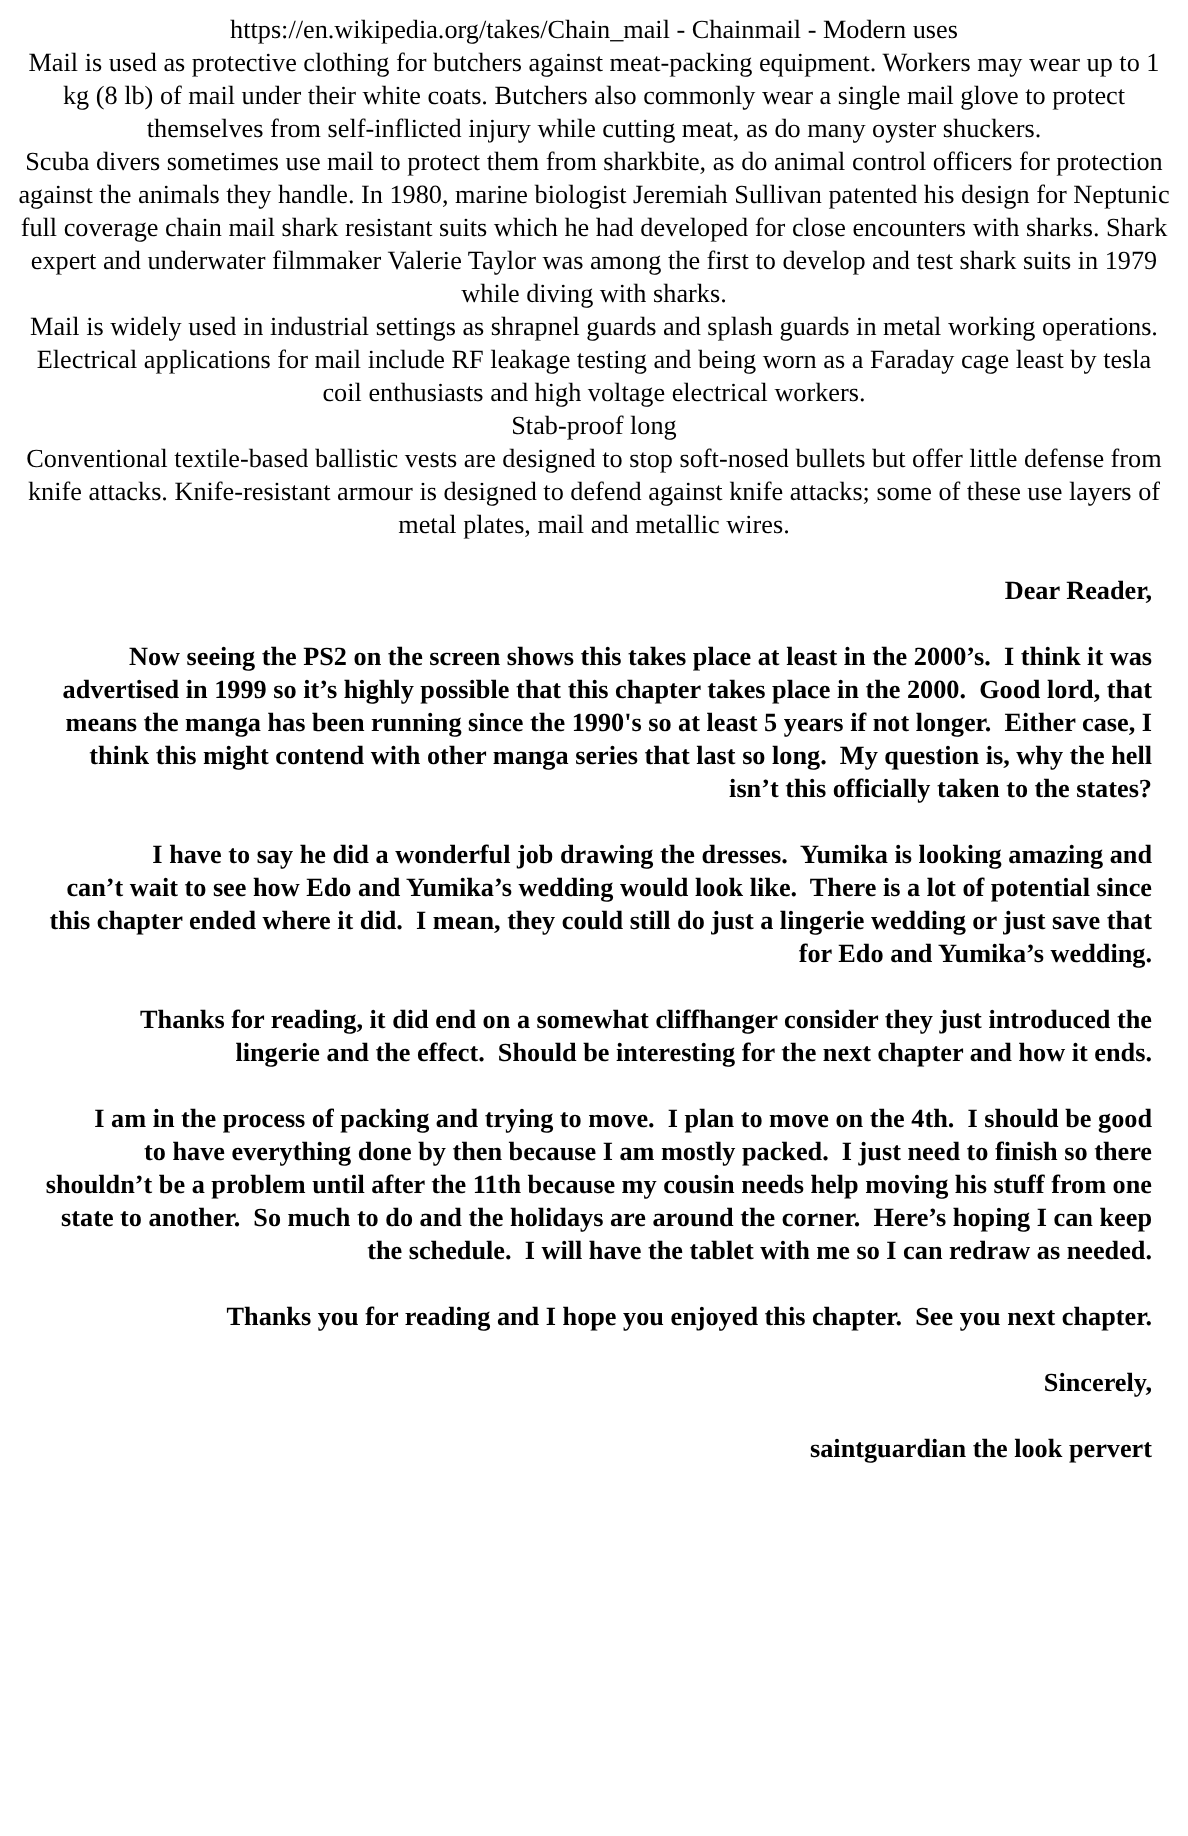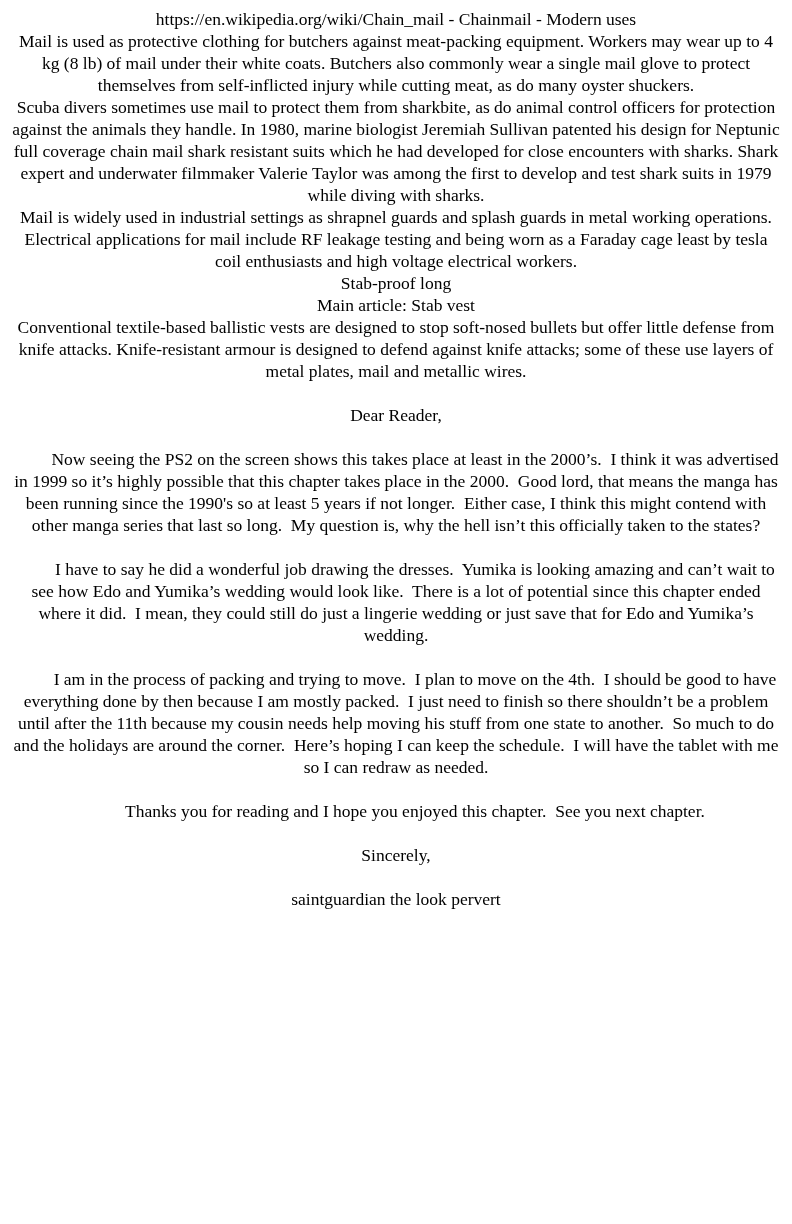--- a/index.html
+++ b/index.html
@@ -22,50 +22,51 @@
   }
   .wiki-excerpt p {
     margin: 0;
     text-align: center;
     white-space: pre-wrap;
   }
   .letter {
     margin-top: 15px;
   }
   .letter p {
-    margin: 0;
-    text-align: center;
+    margin: 12px;
+    text-align: right;
     white-space: pre-wrap;
+    font-weight: bold;
   }
   .letter p.spaced {
     margin-top: 22px;
   }
   .letter p.indented {
     text-indent: 38px;
   }
 </style>
 </head>
 <body>
 
 <div class="page">
 
   <section class="wiki-excerpt">
-    <p>https://en.wikipedia.org/wiki/Chain_mail - Chainmail - Modern uses</p>
-    <p>Mail is used as protective clothing for butchers against meat-packing equipment. Workers may wear up to 4 kg (8 lb) of mail under their white coats. Butchers also commonly wear a single mail glove to protect themselves from self-inflicted injury while cutting meat, as do many oyster shuckers.</p>
+    <p>https://en.wikipedia.org/takes/Chain_mail - Chainmail - Modern uses</p>
+    <p>Mail is used as protective clothing for butchers against meat-packing equipment. Workers may wear up to 1 kg (8 lb) of mail under their white coats. Butchers also commonly wear a single mail glove to protect themselves from self-inflicted injury while cutting meat, as do many oyster shuckers.</p>
     <p>Scuba divers sometimes use mail to protect them from sharkbite, as do animal control officers for protection against the animals they handle. In 1980, marine biologist Jeremiah Sullivan patented his design for Neptunic full coverage chain mail shark resistant suits which he had developed for close encounters with sharks. Shark expert and underwater filmmaker Valerie Taylor was among the first to develop and test shark suits in 1979 while diving with sharks.</p>
     <p>Mail is widely used in industrial settings as shrapnel guards and splash guards in metal working operations.</p>
     <p>Electrical applications for mail include RF leakage testing and being worn as a Faraday cage least by tesla coil enthusiasts and high voltage electrical workers.</p>
     <p>Stab-proof long</p>
-    <p>Main article: Stab vest</p>
     <p>Conventional textile-based ballistic vests are designed to stop soft-nosed bullets but offer little defense from knife attacks. Knife-resistant armour is designed to defend against knife attacks; some of these use layers of metal plates, mail and metallic wires.</p>
   </section>
 
   <section class="letter">
     <p class="spaced">Dear Reader,</p>
     <p class="spaced indented">Now seeing the PS2 on the screen shows this takes place at least in the 2000’s.  I think it was advertised in 1999 so it’s highly possible that this chapter takes place in the 2000.  Good lord, that means the manga has been running since the 1990's so at least 5 years if not longer.  Either case, I think this might contend with other manga series that last so long.  My question is, why the hell isn’t this officially taken to the states?</p>
     <p class="spaced indented">I have to say he did a wonderful job drawing the dresses.  Yumika is looking amazing and can’t wait to see how Edo and Yumika’s wedding would look like.  There is a lot of potential since this chapter ended where it did.  I mean, they could still do just a lingerie wedding or just save that for Edo and Yumika’s wedding.</p>
+    <p class="spaced indented">Thanks for reading, it did end on a somewhat cliffhanger consider they just introduced the lingerie and the effect.  Should be interesting for the next chapter and how it ends.</p>
     <p class="spaced indented">I am in the process of packing and trying to move.  I plan to move on the 4th.  I should be good to have everything done by then because I am mostly packed.  I just need to finish so there shouldn’t be a problem until after the 11th because my cousin needs help moving his stuff from one state to another.  So much to do and the holidays are around the corner.  Here’s hoping I can keep the schedule.  I will have the tablet with me so I can redraw as needed.</p>
     <p class="spaced indented">Thanks you for reading and I hope you enjoyed this chapter.  See you next chapter.</p>
     <p class="spaced">Sincerely,</p>
     <p class="spaced">saintguardian the look pervert</p>
   </section>
 
 </div>
 
 </body></html>

